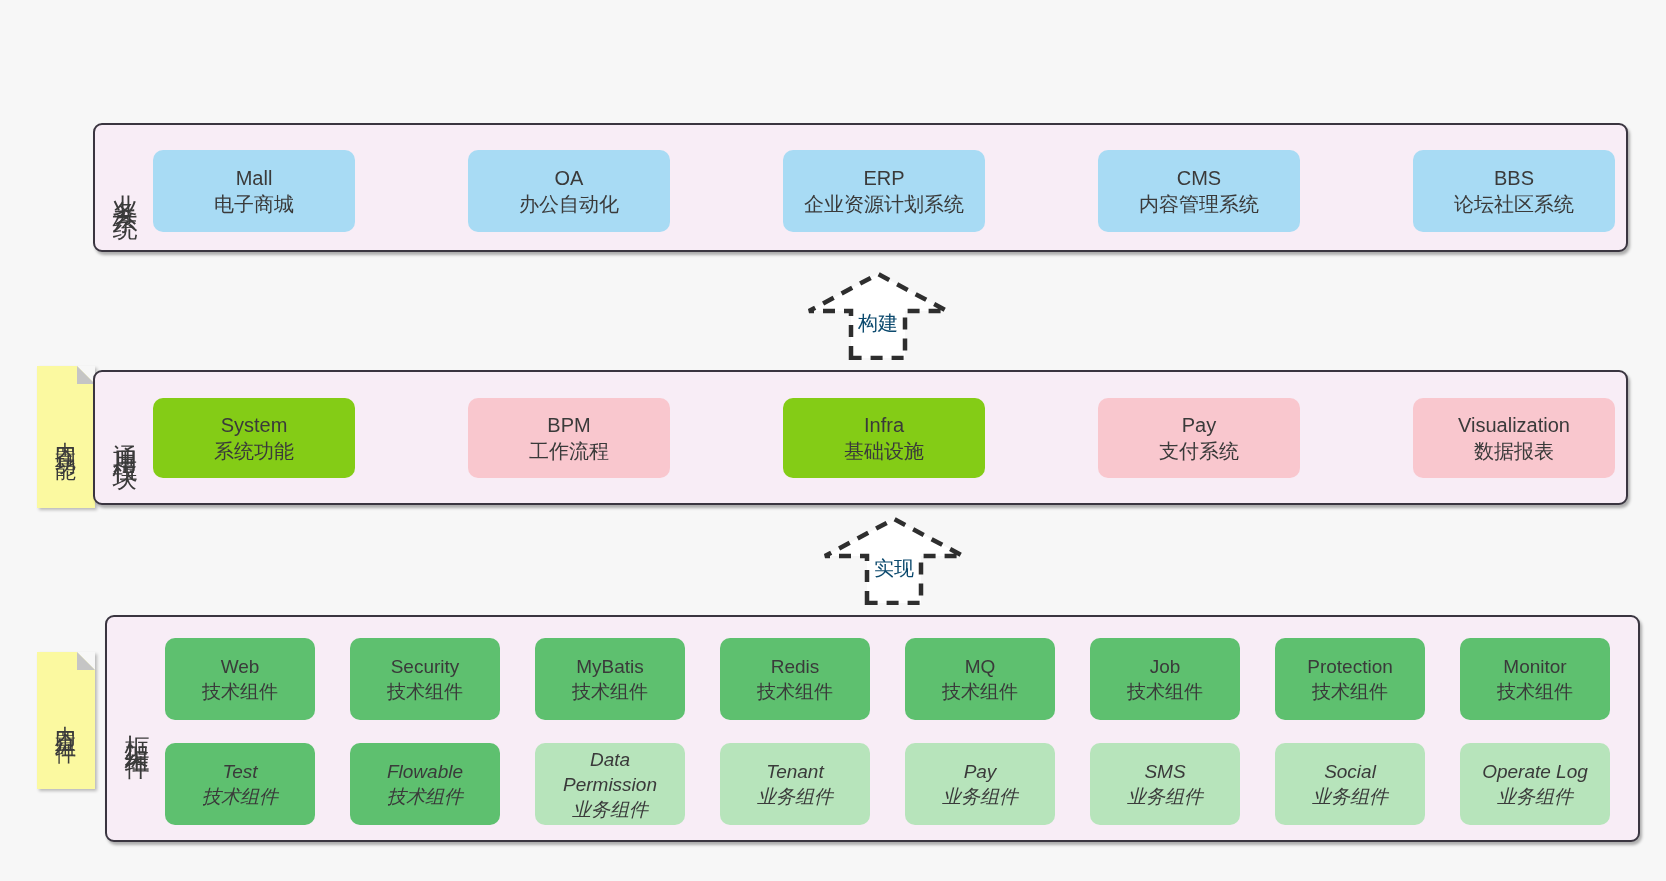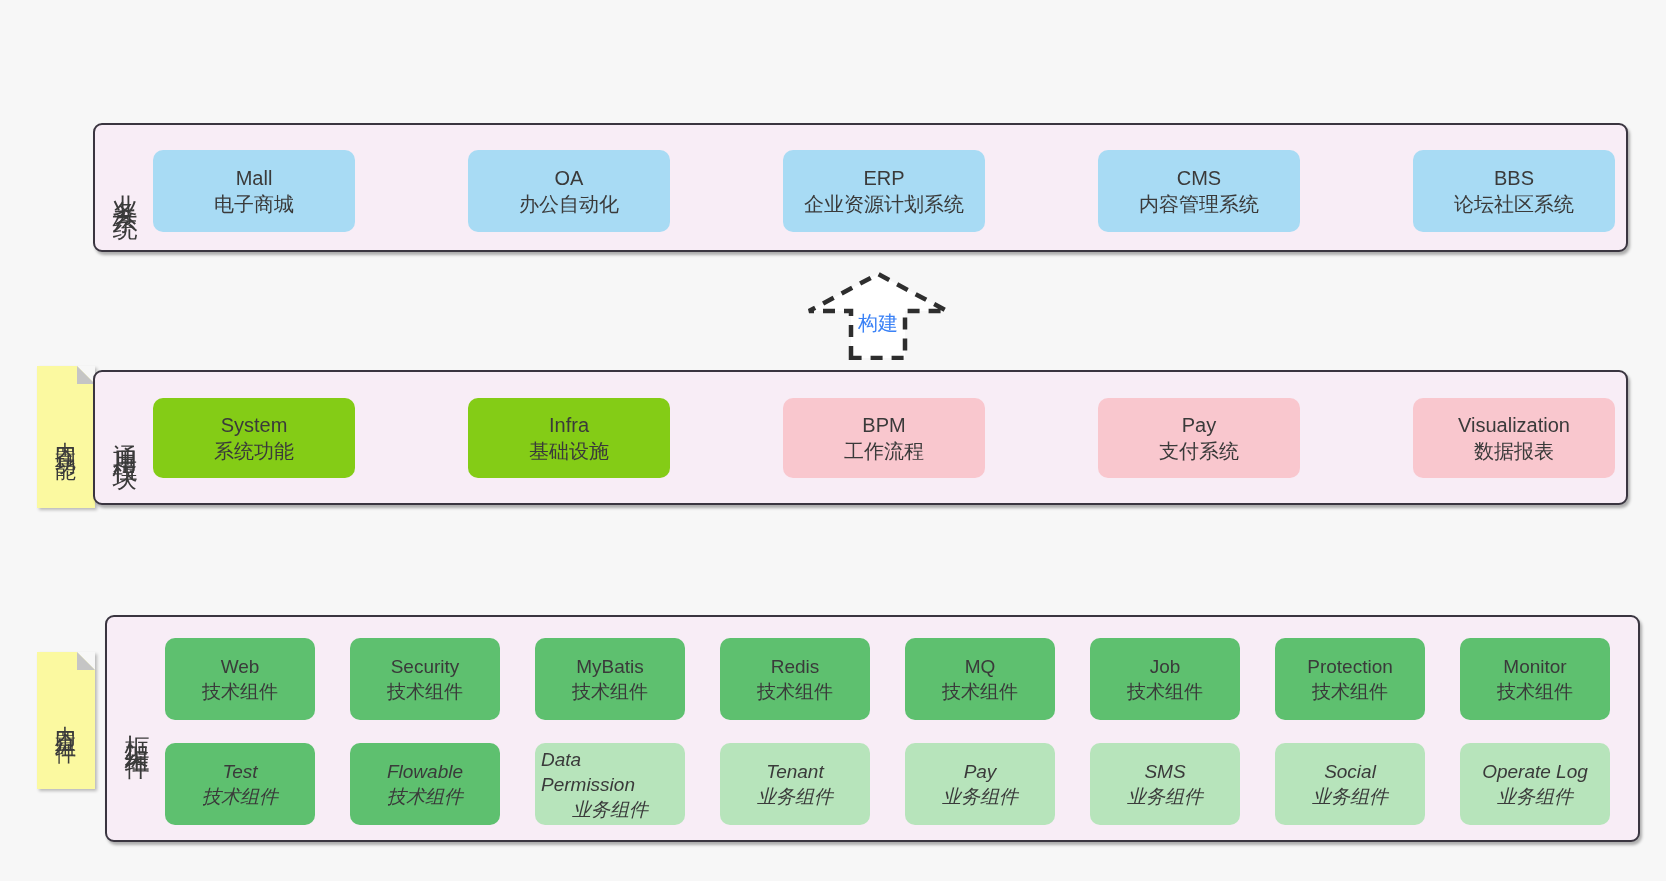--- a/index.html
+++ b/index.html
@@ -46,20 +46,21 @@
   #band-mid .boxes-row{top:26px;height:80px;}
   #band-bot .row-1{top:21px;height:82px;}
   #band-bot .row-2{top:126px;height:82px;font-style:italic;}
   #band-bot .boxes-row{left:58px;right:28px;}
 
   .box{
     box-sizing:border-box;
     border-radius:10px;
     display:flex;flex-direction:column;
     align-items:center;justify-content:center;
+    text-align:center;
     font-size:20px;line-height:26px;
     color:#3a3a3a;
     padding:2px 8px;
   }
   .box-6{width:202px;}
   .box-8{width:150px;font-size:19px;line-height:25px;padding:2px 6px;}
   .box[data-tone="blue"]{background:#a8dbf4;}
   .box[data-tone="red"]{background:#84cc16;}
   .box[data-tone="pink"]{background:#f9c7ce;}
   .box[data-tone="green"]{background:#5ec06f;}
@@ -92,21 +93,21 @@
   .arrow{position:absolute;width:142px;height:88px;z-index:3;}
   #arrow-build{left:807px;top:272px;}
   #arrow-implement{left:823px;top:517px;}
   .arrow svg{display:block;}
   .arrow-label{
     position:absolute;top:39px;left:50%;
     transform:translateX(-50%);
     background:#ffffff;
     padding:0 3px;
     font-size:20px;line-height:24px;
-    color:#3b82f6;white-space:nowrap;
+    color:#0c4a6e;white-space:nowrap;
   }
 </style>
 </head>
 <body>
 
 <div class="canvas">
 
   <section class="band" id="band-top">
     <div class="band-label">
       <span class="vtext">业务系统</span>
@@ -150,39 +151,45 @@
 
   <section class="band" id="band-mid">
     <div class="band-label">
       <span class="vtext">通用模块</span>
     </div>
     <div class="boxes-row">
       <div class="box box-6" data-tone="red">
         <div>System</div>
         <div>系统功能</div>
       </div>
+      <div class="box box-6" data-tone="pink">
+        <div>BPM</div>
+        <div>工作流程</div>
+      </div>
       <div class="box box-6" data-tone="red">
         <div>Infra</div>
         <div>基础设施</div>
       </div>
       <div class="box box-6" data-tone="pink">
-        <div>BPM</div>
-        <div>工作流程</div>
-      </div>
-      <div class="box box-6" data-tone="pink">
         <div>Pay</div>
         <div>支付系统</div>
       </div>
       <div class="box box-6" data-tone="pink">
         <div>Visualization</div>
         <div>数据报表</div>
       </div>
     </div>
   </section>
 
+  <div class="arrow" id="arrow-implement">
+    <svg width="142" height="88" viewBox="0 0 142 88">
+      <path d="M44,86 L44,39 L2,39 L71,2 L140,39 L98,39 L98,86 Z" fill="#ffffff" stroke="#2e2e2e" stroke-width="4.5" stroke-dasharray="12 9" stroke-linecap="butt" stroke-linejoin="miter"></path>
+    </svg>
+    <span class="arrow-label">实现</span>
+  </div>
 
   <div class="sticky" id="sticky-bot">
     <span class="fold-bg"></span>
     <span class="fold"></span>
     <span class="vtext">内置组件</span>
   </div>
 
   <section class="band" id="band-bot">
     <div class="band-label">
       <span class="vtext">框架组件</span>

